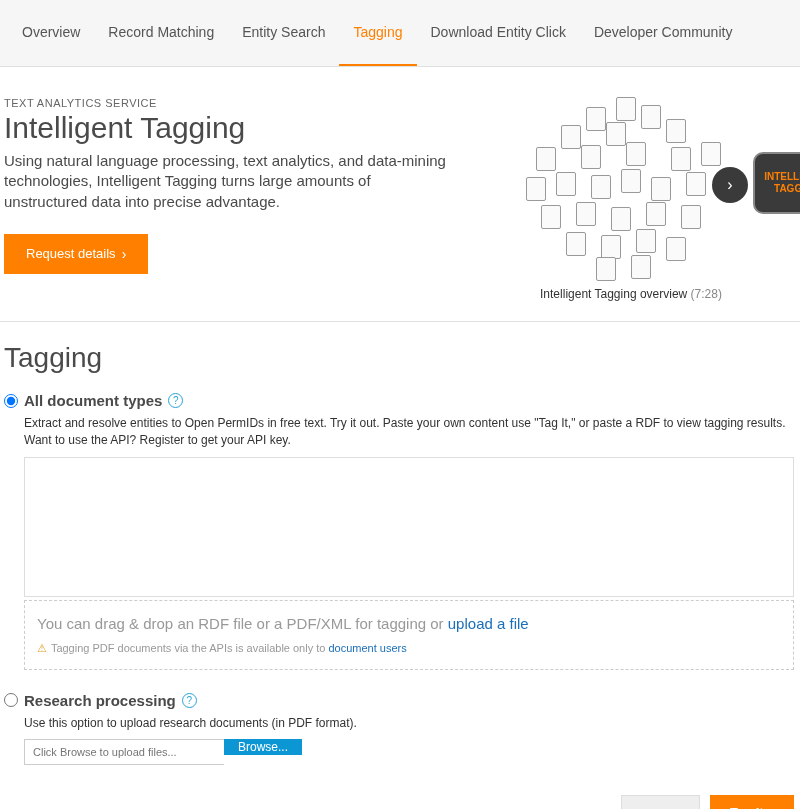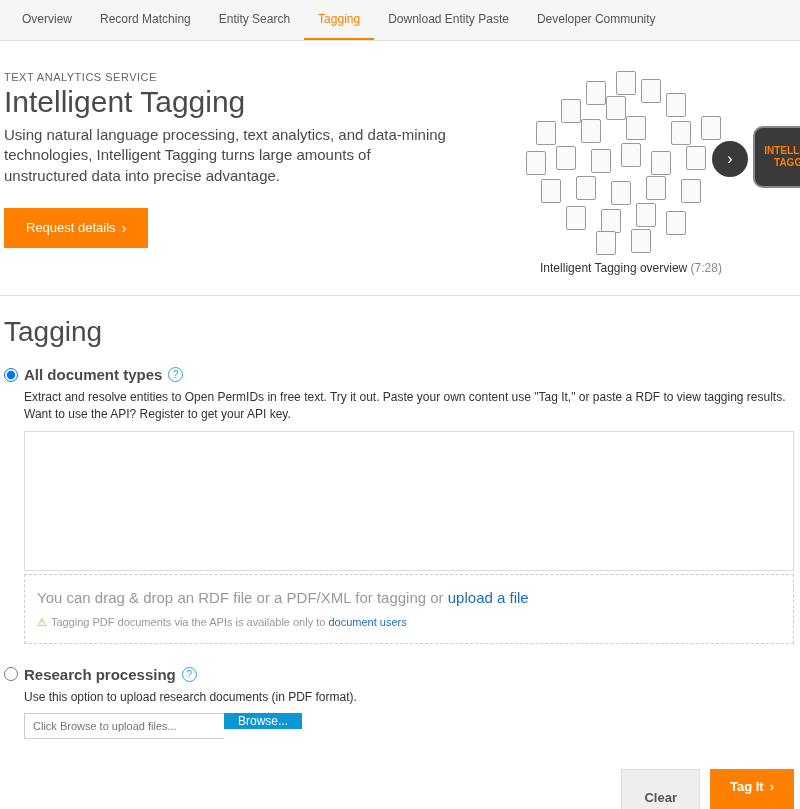--- a/index.html
+++ b/index.html
@@ -1,18 +1,18 @@
 <!DOCTYPE html>
 <html><head>
 <meta charset="utf-8">
 <style>
 *{box-sizing:border-box;margin:0;padding:0;font-family:Arial,Helvetica,sans-serif}
 body{background:#fff;color:#333;width:800px}
 .nav{background:#f6f6f6;border-bottom:1px solid #e0e0e0;padding:0 8px;display:flex;gap:0}
-.nav-item{padding:12px 14px;font-size:12px;color:#555;cursor:pointer;border-bottom:2px solid transparent}
+.nav-item{padding:24px 14px;font-size:14px;color:#555;cursor:pointer;border-bottom:2px solid transparent}
 .nav-item.active{color:#ff8000;border-bottom-color:#ff8000}
 .hero{padding:30px 4px 20px 4px;display:flex;gap:20px;border-bottom:1px solid #e0e0e0;margin-bottom:20px}
 .hero-left{flex:1}
 .eyebrow{font-size:11px;color:#666;letter-spacing:.5px;margin-bottom:2px}
 h1{font-size:30px;font-weight:300;color:#4a4a4a;margin-bottom:6px}
 .hero-desc{font-size:15px;color:#4a4a4a;line-height:1.35;margin-bottom:22px;font-weight:300}
 .btn-primary{background:#ff8000;color:#fff;border:none;padding:12px 22px;font-size:13px;font-weight:400;cursor:pointer;display:inline-flex;align-items:center;gap:6px}
 .btn-primary .chev{font-size:14px}
 .hero-right{width:330px;text-align:center;position:relative}
 .cloud{position:relative;width:210px;height:180px;margin:0 auto}
@@ -43,21 +43,21 @@
 .btn-tagit{background:#ff8000;color:#fff;border:none;padding:10px 20px;font-size:13px;font-weight:600;cursor:pointer;display:inline-flex;align-items:flex-start;gap:6px}
 </style>
 </head>
 <body>
 
 <div class="nav">
   <div class="nav-item">Overview</div>
   <div class="nav-item">Record Matching</div>
   <div class="nav-item">Entity Search</div>
   <div class="nav-item active">Tagging</div>
-  <div class="nav-item">Download Entity Paste</div>
+  <div class="nav-item">Download Entity Click</div>
   <div class="nav-item">Developer Community</div>
 </div>
 
 <div class="hero">
   <div class="hero-left">
     <div class="eyebrow">TEXT ANALYTICS SERVICE</div>
     <h1>Intelligent Tagging</h1>
     <p class="hero-desc">Using natural language processing, text analytics, and data-mining technologies, Intelligent Tagging turns large amounts of unstructured data into precise advantage.</p>
     <button class="btn-primary">
       <span>Request details</span>

